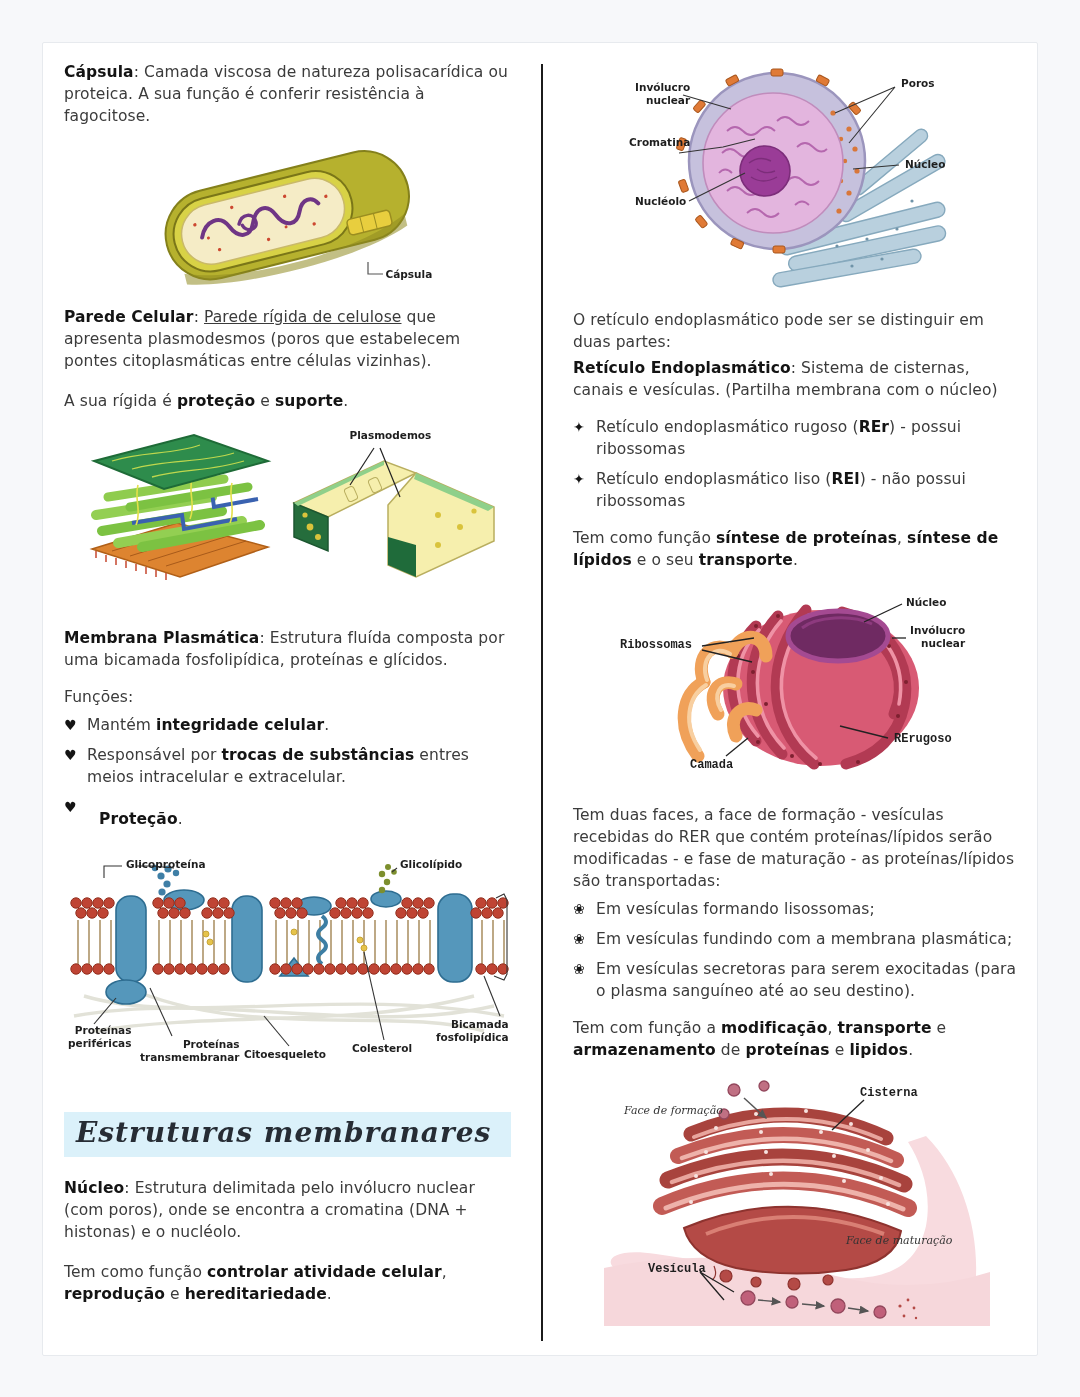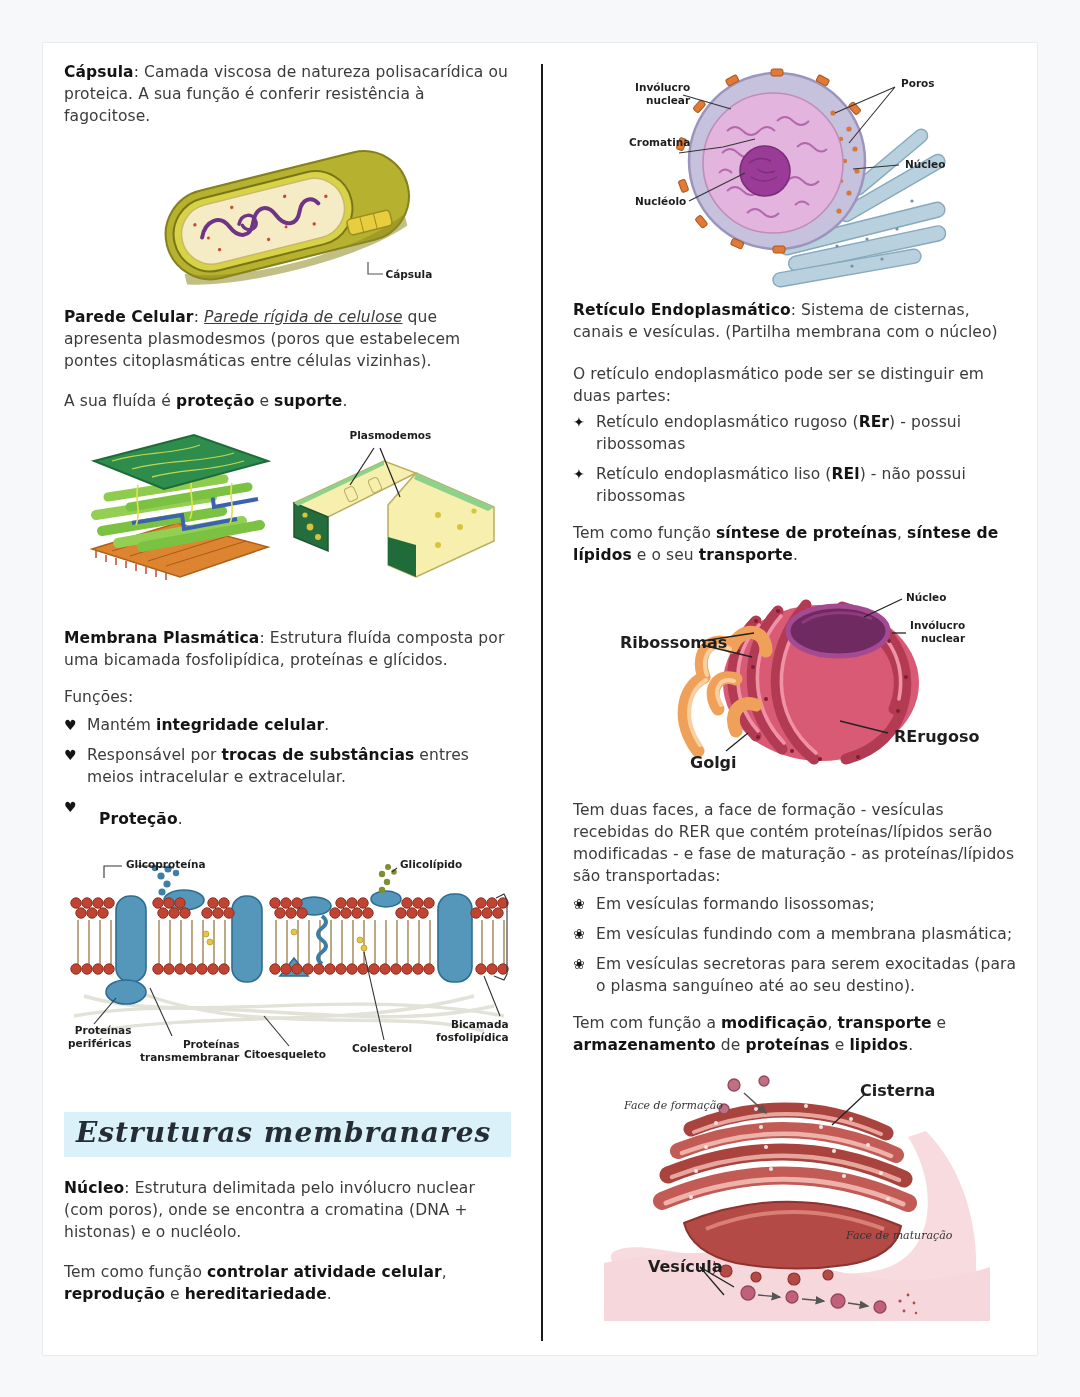--- a/index.html
+++ b/index.html
@@ -17,37 +17,37 @@
     background:#1b1b1b;
   }
   .col{position:absolute;top:18px;}
   .col-left{left:21px;width:447px;}
   .col-right{left:530px;width:448px;}
   .p{
     font-size:15.5px;line-height:22px;color:#3b3b3b;letter-spacing:.1px;
     margin:0 0 15px 0;
   }
   .p .b{font-weight:bold;color:#141414;}
-  .p .u{text-decoration:underline;font-style:italic;}
+  .p .u{text-decoration:underline;}
   .bullet-row{display:flex;gap:7px;margin:0 0 8px 0;}
   .bullet-icon{flex:0 0 16px;font-size:14px;line-height:22px;color:#141414;}
   .section-header{
     background:#dbf1fa;
     margin:38px 0 20px 0;padding:4px 12px 8px 12px;
     font-family:"DejaVu Serif","Liberation Serif",serif;
     font-style:italic;font-weight:bold;
     font-size:28px;letter-spacing:1px;color:#262c34;
   }
   .fig{position:relative;}
   .fig svg{display:block;}
   .lbl{
     position:absolute;font-size:10.5px;font-weight:bold;color:#1e1e1e;
     line-height:1.2;white-space:pre-line;text-align:right;
   }
-  .lbl.big{font-size:16px;}
+  .lbl.big{font-size:12px;font-family:Liberation Mono, monospace;}
   .lbl.cursive{
     font-family:"DejaVu Serif","Liberation Serif",serif;
     font-style:italic;font-weight:normal;font-size:11px;color:#333;
   }
   .fig-capsula{width:290px;height:150px;margin:10px auto 10px auto;}
   .fig-parede{width:432px;height:172px;margin:14px auto 6px auto;}
   .fig-membrana{width:447px;height:218px;margin:14px 0 0 0;}
   .fig-nucleo{width:340px;height:228px;margin:0 auto 10px auto;}
   .fig-re{width:382px;height:198px;margin:8px auto 10px auto;}
   .fig-golgi{width:402px;height:252px;margin:12px auto 0 auto;}
@@ -85,21 +85,21 @@
           <rect x="200" y="92" width="44" height="16" rx="4" fill="#e8ce3e" stroke="#9a8d20" stroke-width="1.5"></rect>
           <line x1="214" y1="92" x2="214" y2="108" stroke="#9a8d20" stroke-width="1"></line>
           <line x1="228" y1="92" x2="228" y2="108" stroke="#9a8d20" stroke-width="1"></line>
         </g>
         <path d="M225,120 L225,132 L240,132" fill="none" stroke="#555" stroke-width="1.2"></path>
       </svg>
       <div class="lbl" style="left:243px;top:126px;">Cápsula</div>
     </div>
 
     <p class="p" style="margin-top:14px;"><span class="b">Parede Celular</span><span>: </span><span class="u">Parede rígida de celulose</span><span> que apresenta plasmodesmos (poros que estabelecem pontes citoplasmáticas entre células vizinhas).</span></p>
-    <p class="p" style="margin-top:18px;"><span>A sua fluída é </span><span class="b">proteção</span><span> e </span><span class="b">suporte</span><span>.</span></p>
+    <p class="p" style="margin-top:18px;"><span>A sua rígida é </span><span class="b">proteção</span><span> e </span><span class="b">suporte</span><span>.</span></p>
 
     <div class="fig fig-parede">
       <svg width="432" height="172" viewBox="0 0 432 172">
 
         <g>
           <path d="M20,122 L105,96 L196,120 L108,150 Z" fill="#dd8430" stroke="#b05f17" stroke-width="1.5"></path>
           <g stroke="#a85a1a" stroke-width="1">
             <line x1="40" y1="124" x2="120" y2="100"></line>
               <line x1="58" y1="129" x2="138" y2="104"></line>
             <line x1="76" y1="134" x2="156" y2="109"></line>
@@ -448,22 +448,22 @@
         </g>
       </svg>
       <div class="lbl" style="left:8px;top:20px;">Invólucro
 nuclear</div>
       <div class="lbl" style="left:2px;top:75px;">Cromatina</div>
       <div class="lbl" style="left:8px;top:134px;">Nucléolo</div>
       <div class="lbl" style="left:274px;top:16px;">Poros</div>
       <div class="lbl" style="left:278px;top:97px;">Núcleo</div>
     </div>
 
+    <p class="p" style="margin-top:20px;margin-bottom:4px;"><span>O retículo endoplasmático pode ser se distinguir em duas partes:</span></p>
     <p class="p"><span class="b">Retículo Endoplasmático</span><span>: Sistema de cisternas, canais e vesículas. (Partilha membrana com o núcleo)</span></p>
-    <p class="p" style="margin-top:20px;margin-bottom:4px;"><span>O retículo endoplasmático pode ser se distinguir em duas partes:</span></p>
 
     <div class="bullet-row">
       <span class="bullet-icon">✦</span>
       <span class="p" style="margin:0;"><span>Retículo endoplasmático rugoso (</span><span class="b">REr</span><span>) - possui ribossomas</span></span>
     </div>
     <div class="bullet-row" style="margin-top:6px;">
       <span class="bullet-icon">✦</span>
       <span class="p" style="margin:0;"><span>Retículo endoplasmático liso (</span><span class="b">REl</span><span>) - não possui ribossomas</span></span>
     </div>
 
@@ -527,21 +527,21 @@
           <path d="M300,52 L286,52"></path>
           <path d="M282,152 L234,140"></path>
           <path d="M120,170 L142,152"></path>
         </g>
       </svg>
       <div class="lbl big" style="left:14px;top:52px;">Ribossomas</div>
       <div class="lbl" style="left:300px;top:10px;">Núcleo</div>
       <div class="lbl" style="left:304px;top:38px;">Invólucro
 nuclear</div>
       <div class="lbl big" style="left:288px;top:146px;">RErugoso</div>
-      <div class="lbl big" style="left:84px;top:172px;">Golgi</div>
+      <div class="lbl big" style="left:84px;top:172px;">Camada</div>
     </div>
 
     <p class="p" style="margin-top:20px;margin-bottom:6px;"><span>Tem duas faces, a face de formação - vesículas recebidas do RER que contém proteínas/lípidos serão modificadas - e fase de maturação - as proteínas/lípidos são transportadas:</span></p>
 
     <div class="bullet-row">
       <span class="bullet-icon">❀</span>
       <span class="p" style="margin:0;"><span>Em vesículas formando lisossomas;</span></span>
     </div>
     <div class="bullet-row" style="margin-top:6px;">
       <span class="bullet-icon">❀</span>

